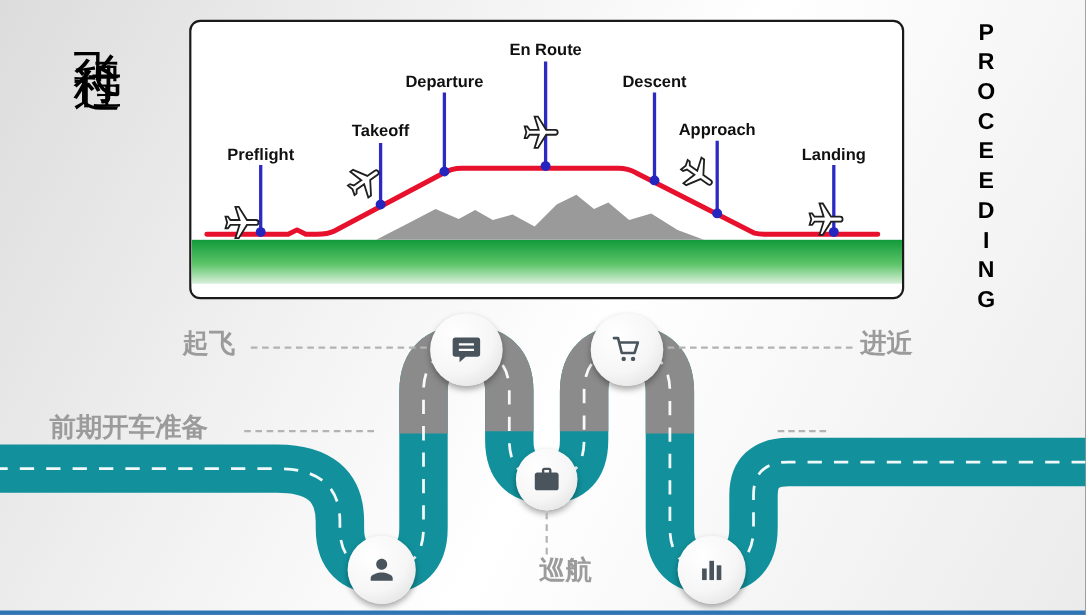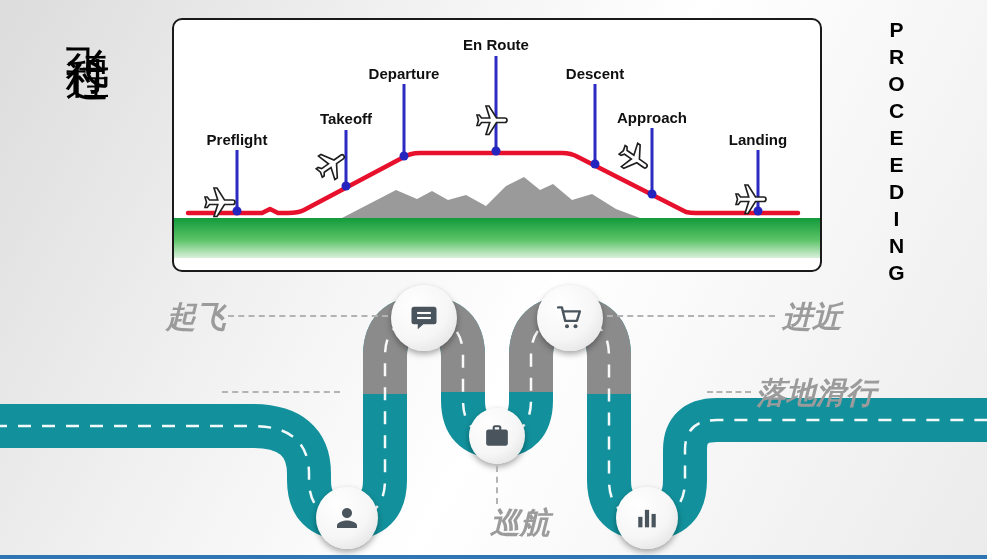--- a/index.html
+++ b/index.html
@@ -26,22 +26,22 @@
   .profile-box svg{display:block;}
   .phase-label{font-family:"Liberation Sans",sans-serif;font-size:15px;font-weight:bold;fill:#101010;}
   .road-svg{position:absolute;left:0;top:0;}
   .stop{
     position:absolute;border-radius:50%;
     background:radial-gradient(circle at 35% 30%,#ffffff 0%,#f6f6f6 55%,#dadada 100%);
     box-shadow:0 3px 6px rgba(0,0,0,0.35);
     display:flex;align-items:center;justify-content:center;
   }
   .rlabel{
-    position:absolute;color:#9B9B9B;font-weight:bold;font-size:30px;
-    font-family:"Liberation Sans",sans-serif;white-space:nowrap;line-height:1.1;font-style:italic;
+    position:absolute;color:#9B9B9B;font-weight:bold;font-size:24px;
+    font-family:"Liberation Sans",sans-serif;white-space:nowrap;line-height:1.1;
   }
   .leader-h{position:absolute;border-top:2px dashed #b3b3b3;height:0;}
   .leader-v{position:absolute;border-left:2px dashed #b3b3b3;width:0;}
   .bottom-bar{position:absolute;left:0;right:0;bottom:0;height:4px;background:#2E75B6;}
 </style>
 </head>
 <body>
 
 <div class="slide">
 
@@ -137,22 +137,22 @@
   </div>
   <div class="stop" style="left:616px;top:487px;width:62px;height:62px">
     <svg viewBox="0 0 24 24" width="28" height="28" fill="#49545D">
       <rect x="4.5" y="11" width="3.6" height="9"></rect>
       <rect x="10.2" y="5" width="3.6" height="15"></rect>
       <rect x="15.9" y="8.5" width="3.6" height="11.5"></rect>
     </svg>
   </div>
 
   <div class="rlabel" style="left:166px;top:300px">起飞</div>
+  <div class="rlabel" style="left:45px;top:376px">前期开车准备</div>
   <div class="rlabel" style="left:782px;top:300px">进近</div>
-  <div class="rlabel" style="left:756px;top:376px">落地滑行</div>
   <div class="rlabel" style="left:490px;top:506px">巡航</div>
 
   <div class="leader-h" style="left:228px;top:315px;width:160px"></div>
   <div class="leader-h" style="left:222px;top:391px;width:118px"></div>
   <div class="leader-h" style="left:607px;top:315px;width:168px"></div>
   <div class="leader-h" style="left:707px;top:391px;width:44px"></div>
   <div class="leader-v" style="left:496px;top:466px;height:38px"></div>
 
   <div class="bottom-bar"></div>
 </div>

